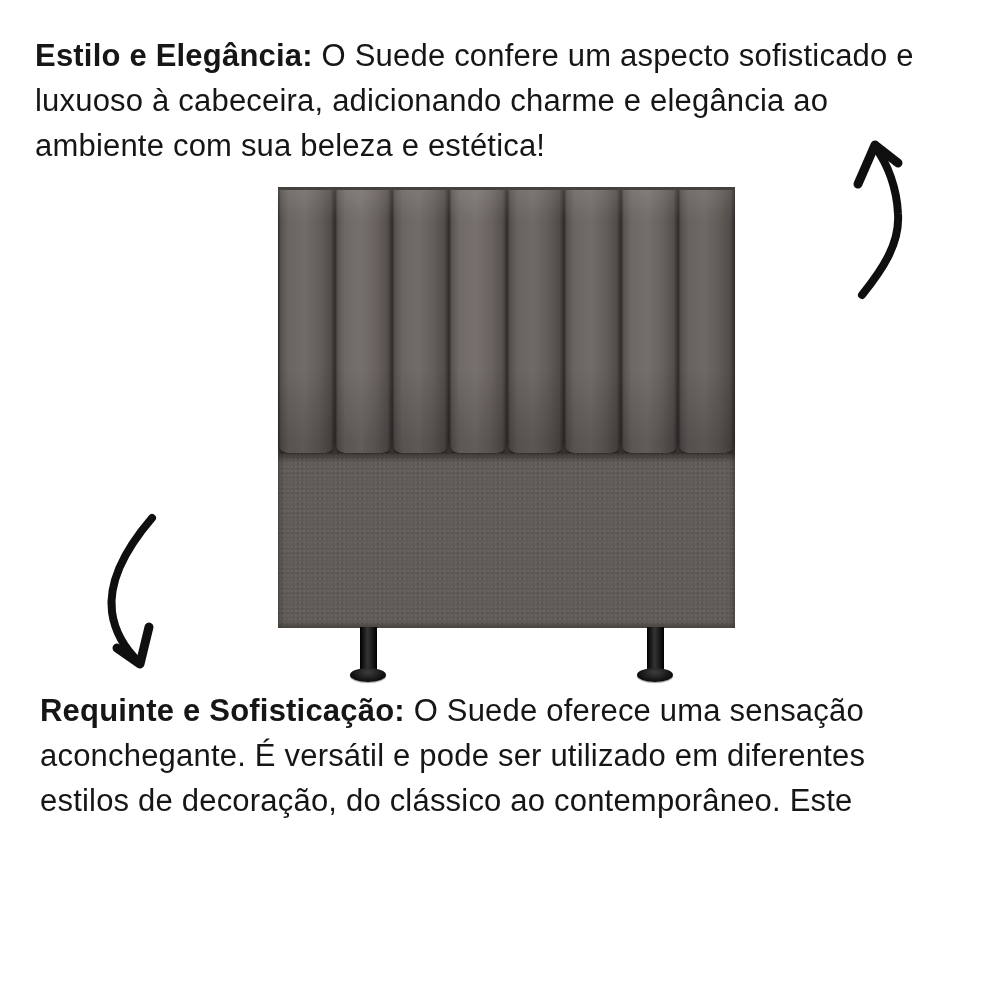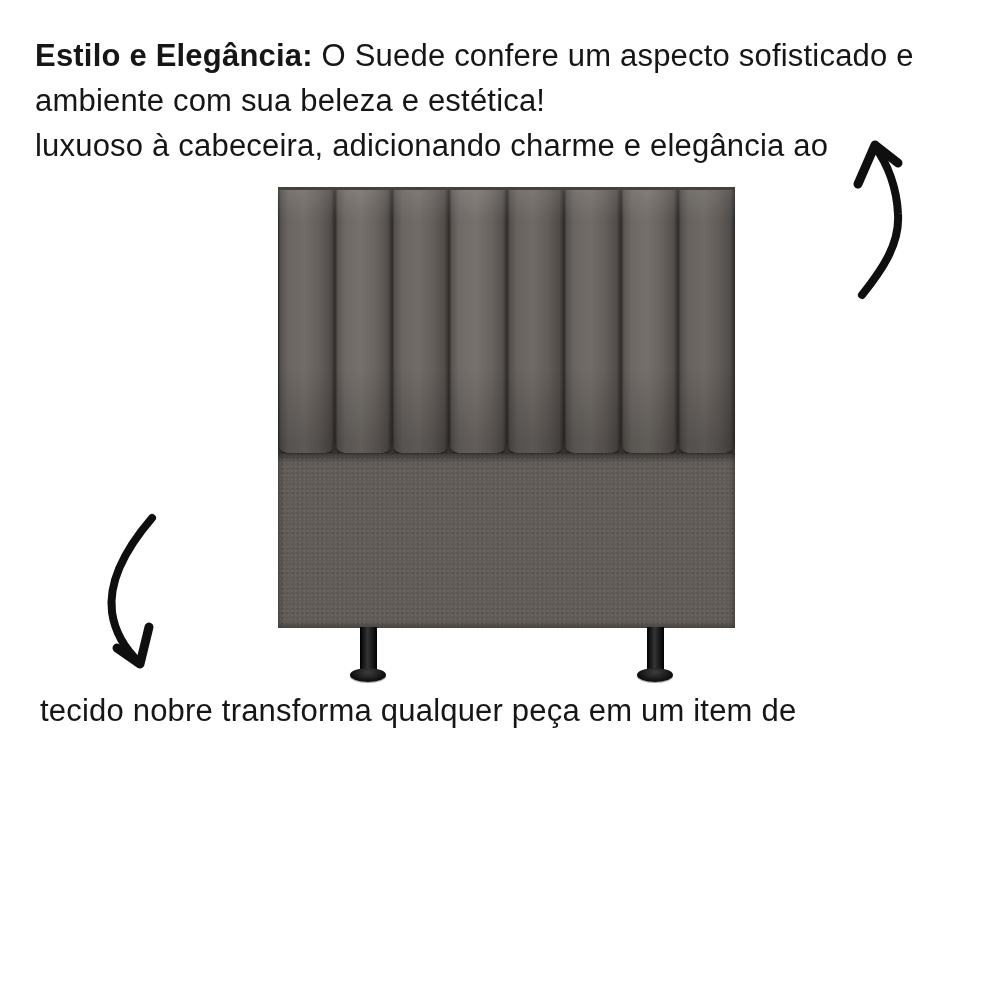--- a/index.html
+++ b/index.html
@@ -92,22 +92,22 @@
     stroke-linejoin:round;
   }
 </style>
 </head>
 <body>
 
 <div class="canvas">
 
   <div class="text-block" id="top-text">
     <div class="line"><span class="b">Estilo e Elegância:</span> <span>O Suede confere um aspecto sofisticado e</span></div>
+    <div class="line">luxuoso à cabeceira, adicionando charme e elegância ao</div>
     <div class="line">ambiente com sua beleza e estética!</div>
-    <div class="line">luxuoso à cabeceira, adicionando charme e elegância ao</div>
   </div>
 
   <div class="headboard" title="Cabeceira estofada em suede cinza com painéis verticais e pés pretos">
     <div class="panels">
       <div class="panel"></div>
       <div class="panel"></div>
       <div class="panel"></div>
       <div class="panel"></div>
       <div class="panel"></div>
       <div class="panel"></div>
@@ -129,16 +129,18 @@
     <path d="M 24 163 C 44 138 62 112 60 82 C 59 57 50 32 37 15" stroke-width="8"></path>
     <path d="M 20 52 L 37 13 L 60 31" stroke-width="9"></path>
   </svg>
 
   <svg class="arrow" id="arrow-down" width="72" height="176" viewBox="0 0 72 176" aria-hidden="true">
     <path d="M 60 16 C 36 44 16 78 20 110 C 23 132 34 148 48 161" stroke-width="8"></path>
     <path d="M 25 146 L 48 162 L 57 125" stroke-width="9"></path>
   </svg>
 
   <div class="text-block" id="bottom-text">
-    <div class="line">tecido nobre transforma qualquer peça em um item de</div>
+    <div class="line"><span class="b">Requinte e Sofisticação:</span> <span>O Suede oferece uma sensação</span></div>
+    <div class="line">aconchegante. É versátil e pode ser utilizado em diferentes</div>
+    <div class="line">estilos de decoração, do clássico ao contemporâneo. Este</div>
   </div>
 
 </div>
 
 </body></html>

